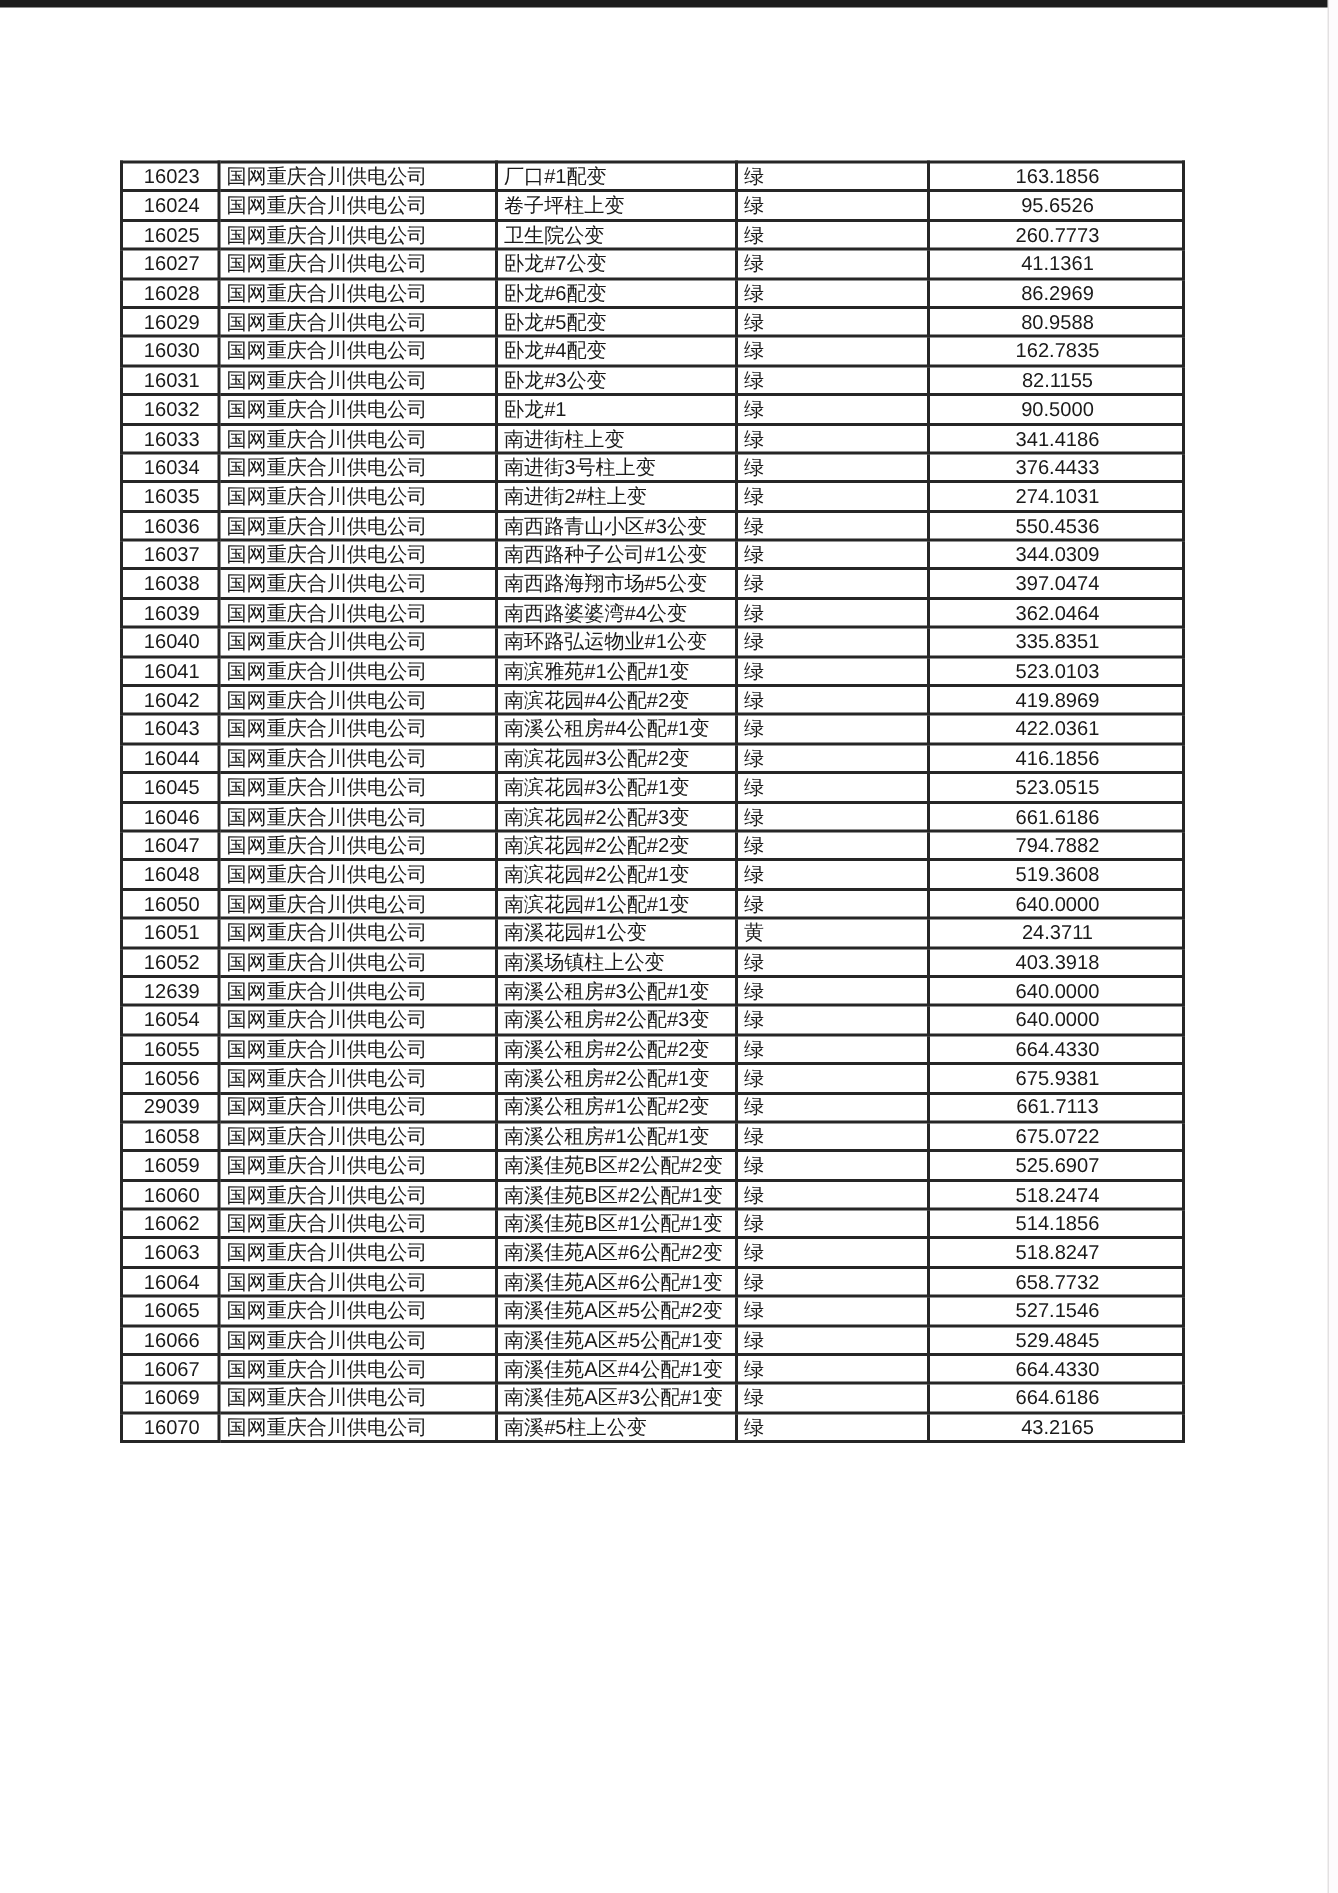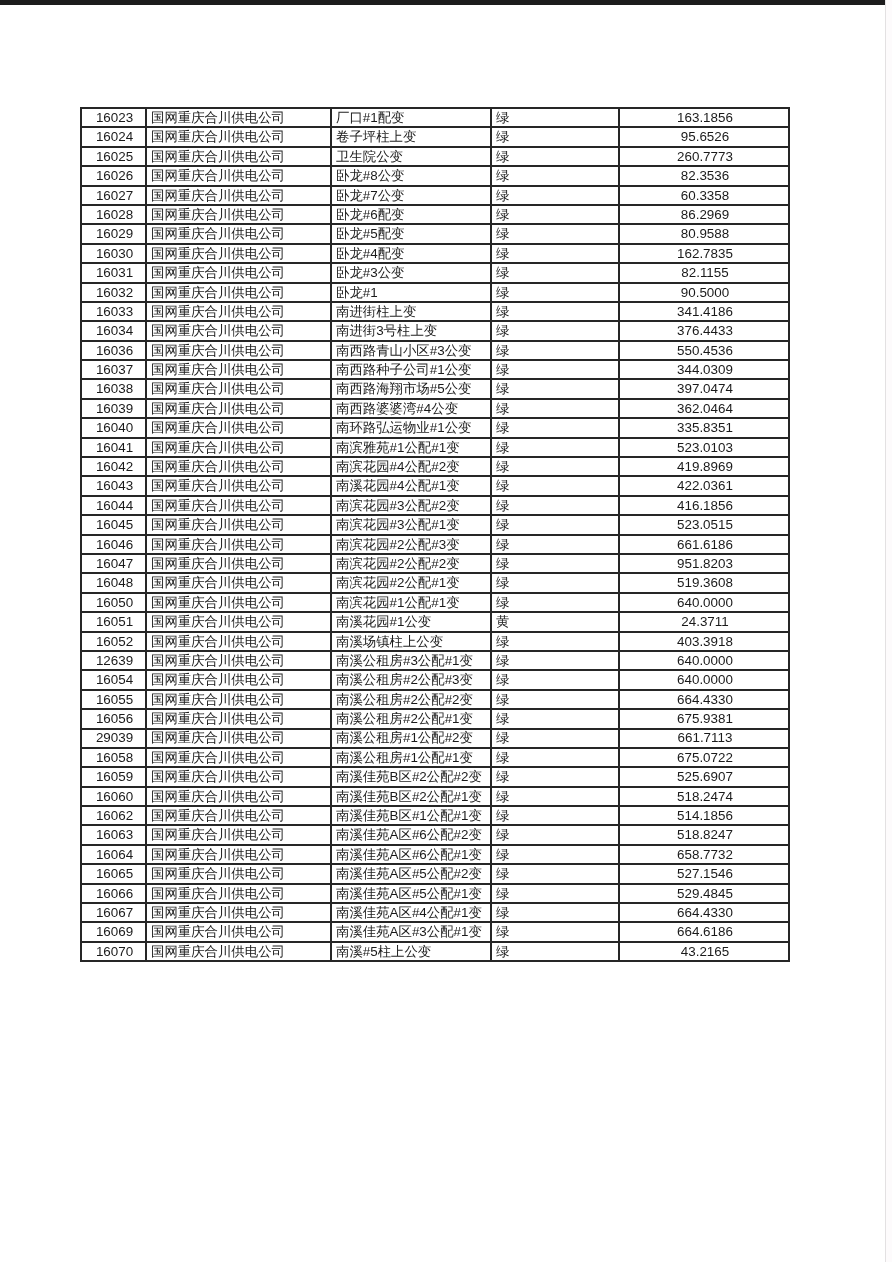--- a/index.html
+++ b/index.html
@@ -89,32 +89,25 @@
         <td class="align-center">95.6526</td>
       </tr>
       <tr>
         <td class="align-center">16025</td>
         <td class="align-left">国网重庆合川供电公司</td>
         <td class="align-left">卫生院公变</td>
         <td class="align-left">绿</td>
         <td class="align-center">260.7773</td>
       </tr>
       <tr>
-        <td class="align-center">16026</td>
-        <td class="align-left">国网重庆合川供电公司</td>
-        <td class="align-left">卧龙#8公变</td>
-        <td class="align-left">绿</td>
-        <td class="align-center">82.3536</td>
-      </tr>
-      <tr>
         <td class="align-center">16027</td>
         <td class="align-left">国网重庆合川供电公司</td>
         <td class="align-left">卧龙#7公变</td>
         <td class="align-left">绿</td>
-        <td class="align-center">60.3358</td>
+        <td class="align-center">41.1361</td>
       </tr>
       <tr>
         <td class="align-center">16028</td>
         <td class="align-left">国网重庆合川供电公司</td>
         <td class="align-left">卧龙#6配变</td>
         <td class="align-left">绿</td>
         <td class="align-center">86.2969</td>
       </tr>
       <tr>
         <td class="align-center">16029</td>
@@ -152,20 +145,27 @@
         <td class="align-center">341.4186</td>
       </tr>
       <tr>
         <td class="align-center">16034</td>
         <td class="align-left">国网重庆合川供电公司</td>
         <td class="align-left">南进街3号柱上变</td>
         <td class="align-left">绿</td>
         <td class="align-center">376.4433</td>
       </tr>
       <tr>
+        <td class="align-center">16035</td>
+        <td class="align-left">国网重庆合川供电公司</td>
+        <td class="align-left">南进街2#柱上变</td>
+        <td class="align-left">绿</td>
+        <td class="align-center">274.1031</td>
+      </tr>
+      <tr>
         <td class="align-center">16036</td>
         <td class="align-left">国网重庆合川供电公司</td>
         <td class="align-left">南西路青山小区#3公变</td>
         <td class="align-left">绿</td>
         <td class="align-center">550.4536</td>
       </tr>
       <tr>
         <td class="align-center">16037</td>
         <td class="align-left">国网重庆合川供电公司</td>
         <td class="align-left">南西路种子公司#1公变</td>
@@ -203,21 +203,21 @@
       <tr>
         <td class="align-center">16042</td>
         <td class="align-left">国网重庆合川供电公司</td>
         <td class="align-left">南滨花园#4公配#2变</td>
         <td class="align-left">绿</td>
         <td class="align-center">419.8969</td>
       </tr>
       <tr>
         <td class="align-center">16043</td>
         <td class="align-left">国网重庆合川供电公司</td>
-        <td class="align-left">南溪花园#4公配#1变</td>
+        <td class="align-left">南溪公租房#4公配#1变</td>
         <td class="align-left">绿</td>
         <td class="align-center">422.0361</td>
       </tr>
       <tr>
         <td class="align-center">16044</td>
         <td class="align-left">国网重庆合川供电公司</td>
         <td class="align-left">南滨花园#3公配#2变</td>
         <td class="align-left">绿</td>
         <td class="align-center">416.1856</td>
       </tr>
@@ -233,21 +233,21 @@
         <td class="align-left">国网重庆合川供电公司</td>
         <td class="align-left">南滨花园#2公配#3变</td>
         <td class="align-left">绿</td>
         <td class="align-center">661.6186</td>
       </tr>
       <tr>
         <td class="align-center">16047</td>
         <td class="align-left">国网重庆合川供电公司</td>
         <td class="align-left">南滨花园#2公配#2变</td>
         <td class="align-left">绿</td>
-        <td class="align-center">951.8203</td>
+        <td class="align-center">794.7882</td>
       </tr>
       <tr>
         <td class="align-center">16048</td>
         <td class="align-left">国网重庆合川供电公司</td>
         <td class="align-left">南滨花园#2公配#1变</td>
         <td class="align-left">绿</td>
         <td class="align-center">519.3608</td>
       </tr>
       <tr>
         <td class="align-center">16050</td>

